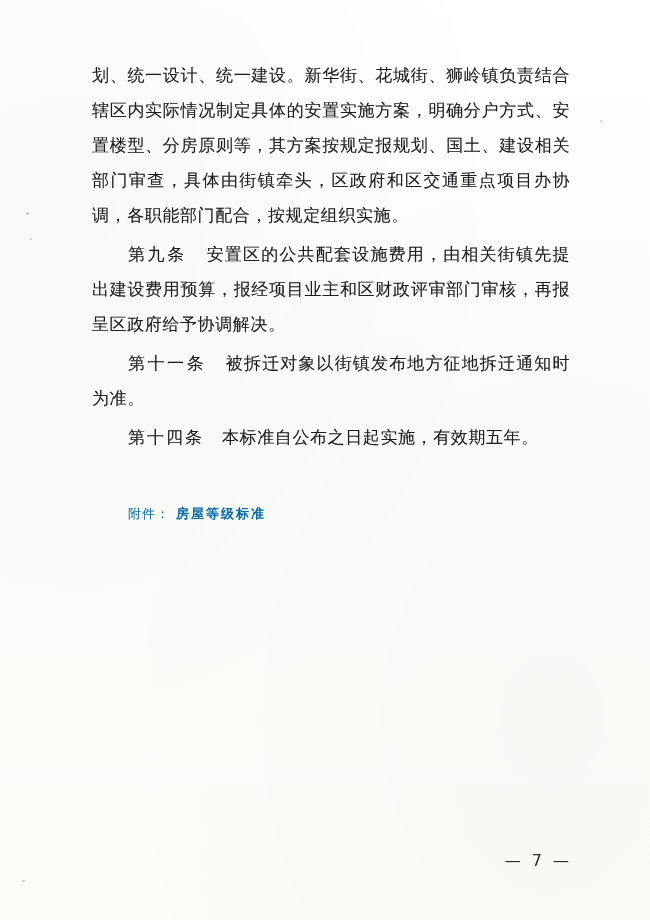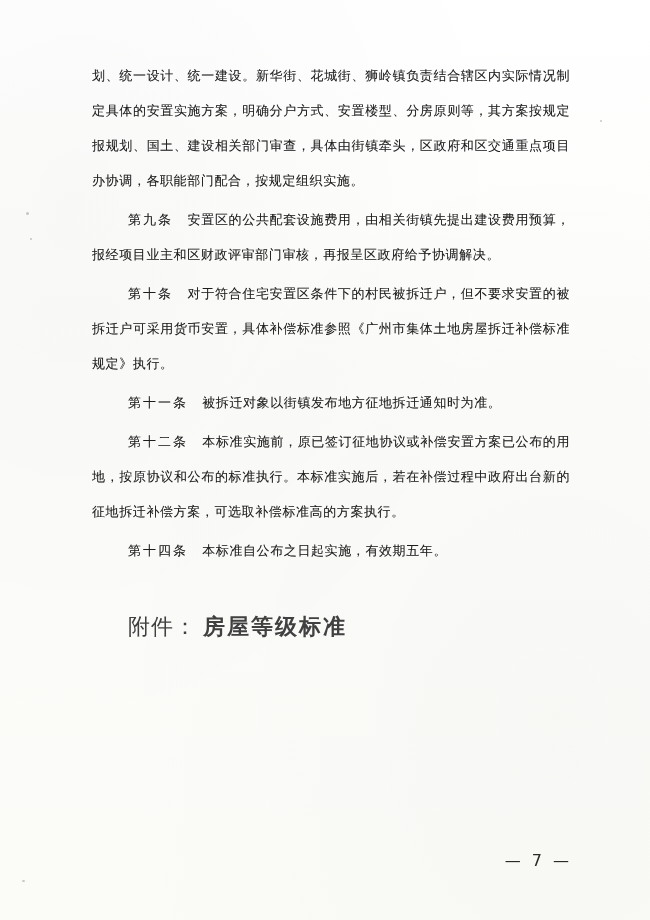--- a/index.html
+++ b/index.html
@@ -32,43 +32,43 @@
     pointer-events: none;
   }
   .body-area {
     position: absolute;
     left: 92px;
     top: 58px;
     width: 478px;
   }
   p.para {
     margin: 0 0 4px 0;
-    font-size: 13px;
+    font-size: 17px;
     line-height: 35px;
     color: #1d1d1d;
     text-align: justify;
     text-justify: inter-ideograph;
     letter-spacing: 0.6px;
     font-family: "DejaVu Sans", sans-serif;
     font-weight: 400;
     text-shadow: 0 0 0.6px rgba(0,0,0,0.25);
   }
   p.indent {
     text-indent: 36px;
   }
   .art-label {
     font-weight: normal;
     letter-spacing: 2px;
   }
   .attach {
     margin-top: 42px;
     text-indent: 36px;
-    font-size: 22px;
+    font-size: 13px;
     line-height: 34px;
-    color: #404040;
+    color: #0369a1;
     letter-spacing: 1px;
   }
   .attach-title {
     font-weight: bold;
     letter-spacing: 2px;
     margin-left: 6px;
   }
   .page-number {
     position: absolute;
     right: 78px;
@@ -103,34 +103,26 @@
 
     <p class="para">
       <span>划、统一设计、统一建设。新华街、花城街、狮岭镇负责结合辖区内实际情况制定具体的安置实施方案，明确分户方式、安置楼型、分房原则等，其方案按规定报规划、国土、建设相关部门审查，具体由街镇牵头，区政府和区交通重点项目办协调，各职能部门配合，按规定组织实施。</span>
     </p>
 
     <p class="para indent">
       <span class="art-label">第九条</span>
       &nbsp;&nbsp;<span>安置区的公共配套设施费用，由相关街镇先提出建设费用预算，报经项目业主和区财政评审部门审核，再报呈区政府给予协调解决。</span>
     </p>
 
-    <p class="para indent">
-      <span class="art-label">第十条</span>
-      &nbsp;&nbsp;<span>对于符合住宅安置区条件下的村民被拆迁户，但不要求安置的被拆迁户可采用货币安置，具体补偿标准参照《广州市集体土地房屋拆迁补偿标准规定》执行。</span>
-    </p>
 
     <p class="para indent">
       <span class="art-label">第十一条</span>
       &nbsp;&nbsp;<span>被拆迁对象以街镇发布地方征地拆迁通知时为准。</span>
     </p>
 
-    <p class="para indent">
-      <span class="art-label">第十二条</span>
-      &nbsp;&nbsp;<span>本标准实施前，原已签订征地协议或补偿安置方案已公布的用地，按原协议和公布的标准执行。本标准实施后，若在补偿过程中政府出台新的征地拆迁补偿方案，可选取补偿标准高的方案执行。</span>
-    </p>
 
 
     <p class="para indent">
       <span class="art-label">第十四条</span>
       &nbsp;&nbsp;<span>本标准自公布之日起实施，有效期五年。</span>
     </p>
 
     <div class="attach">
       <span>附件：</span><span class="attach-title">房屋等级标准</span>
     </div>

